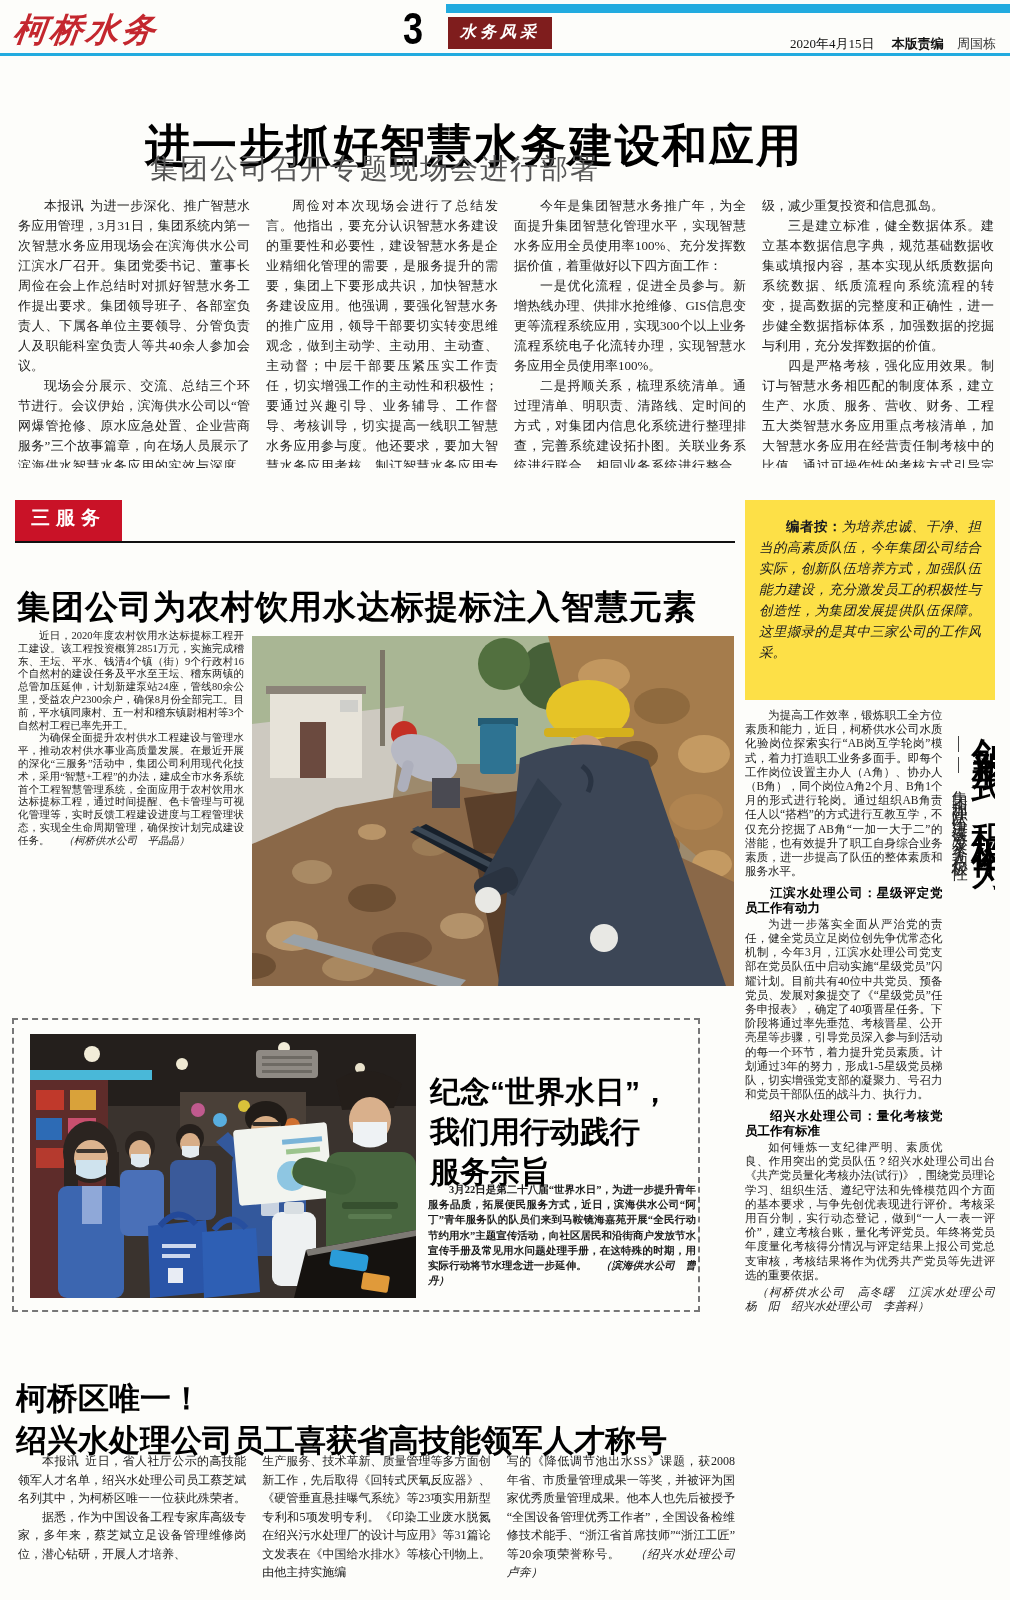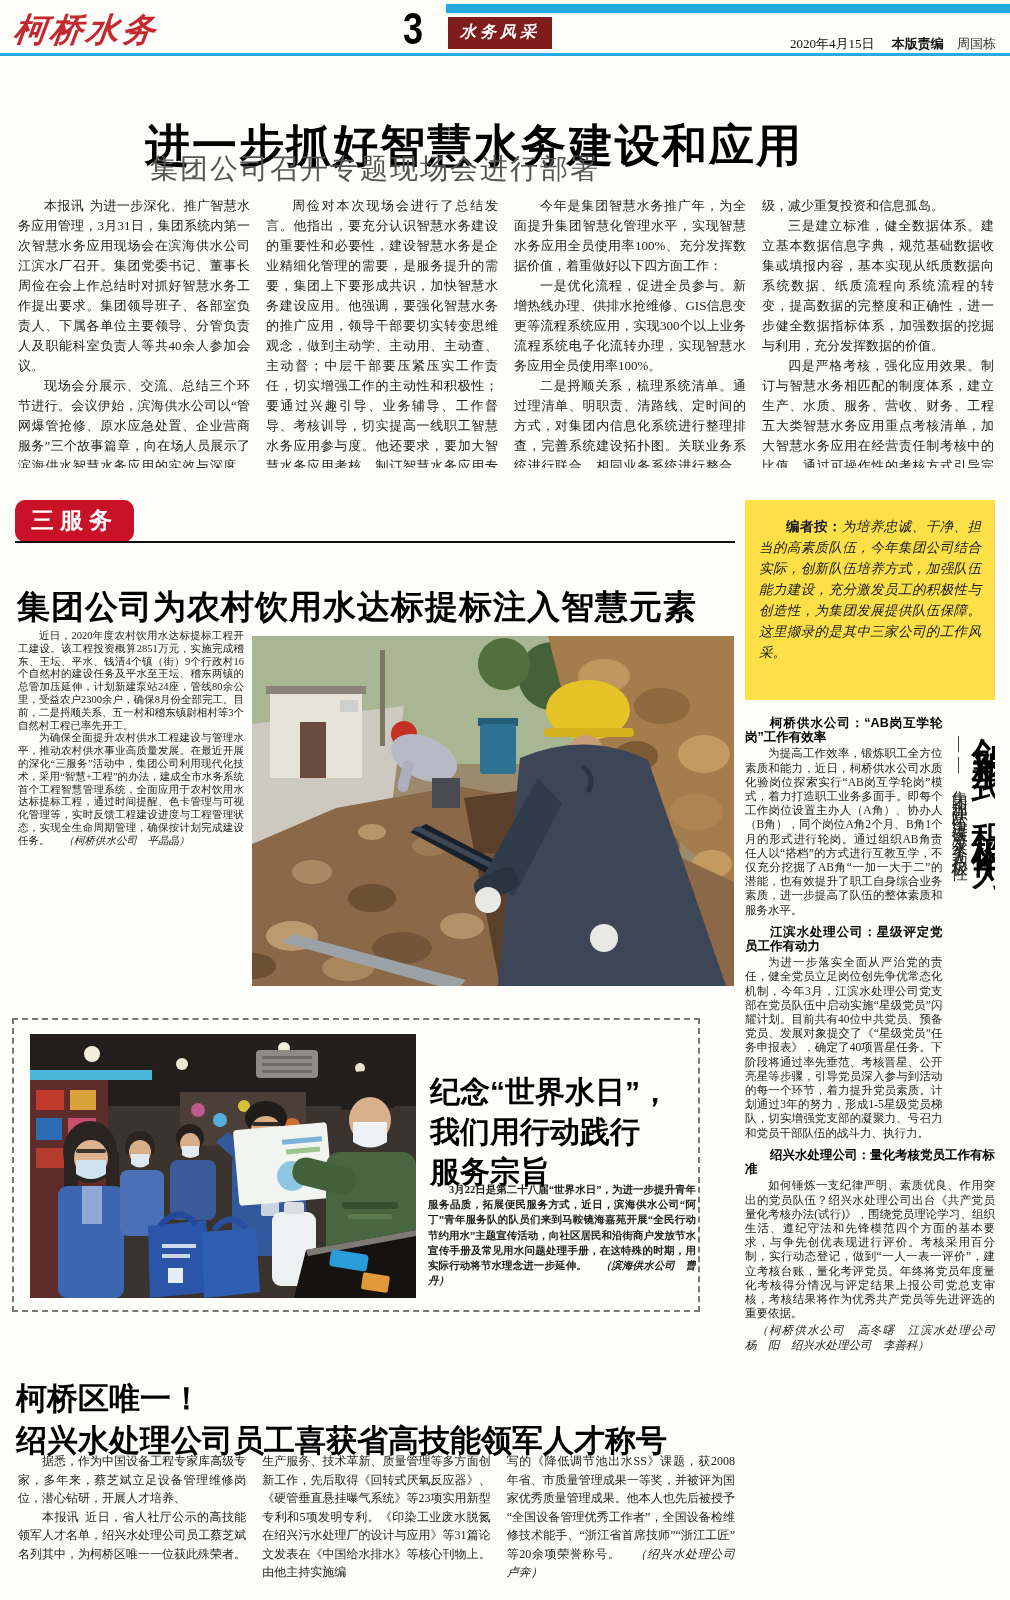--- a/index.html
+++ b/index.html
@@ -50,21 +50,21 @@
   .cols1 .col{flex:1;}
   p.np{margin:0; text-indent:2em;}
   p.cont{margin:0; text-indent:0;}
   .leadlab{font-family:"Liberation Sans",sans-serif; font-weight:normal; margin-right:6px;}
   .sigline{margin:4px 0 0; font-style:italic; color:#222; text-indent:0;}
   .sig-inline{font-style:italic; color:#222; margin-left:14px;}
 
   
   .badge-red{
     position:absolute; left:15px; top:500px; background:#c91227; color:#fff;
-    font-weight:bold; font-size:23px; letter-spacing:6px; padding:5px 16px 6px;border-radius:10px;
+    font-weight:bold; font-size:19px; letter-spacing:6px; padding:5px 16px 12px;
   }
   .rule2{position:absolute; left:15px; top:541px; width:720px; height:2px; background:#111;}
   .h2rural{
     position:absolute; left:17px; top:558px; width:715px;
     font-family:"Liberation Sans",sans-serif; font-weight:900; font-size:33px;
     letter-spacing:1px; color:#000;
   }
   .art2body{
     position:absolute; left:18px; top:630px; width:226px; height:362px; overflow:hidden;
     font-size:10.5px; line-height:12.8px; text-align:justify;
@@ -170,21 +170,21 @@
       </div>
     </div>
   </section>
 
   <div class="badge-red">三服务</div>
   <div class="rule2"></div>
 
   <section>
     <h2 class="h2rural">集团公司为农村饮用水达标提标注入智慧元素</h2>
     <div class="art2body">
-      <p class="np">近日，2020年度农村饮用水达标提标工程开工建设。该工程投资概算2851万元，实施完成稽东、王坛、平水、钱清4个镇（街）9个行政村16个自然村的建设任务及平水至王坛、稽东两镇的总管加压延伸，计划新建泵站24座，管线80余公里，受益农户2300余户，确保8月份全部完工。目前，二是捋顺关系、五一村和稽东镇尉相村等3个自然村工程已率先开工。</p>
+      <p class="np">近日，2020年度农村饮用水达标提标工程开工建设。该工程投资概算2851万元，实施完成稽东、王坛、平水、钱清4个镇（街）9个行政村16个自然村的建设任务及平水至王坛、稽东两镇的总管加压延伸，计划新建泵站24座，管线80余公里，受益农户2300余户，确保8月份全部完工。目前，平水镇同康村、五一村和稽东镇尉相村等3个自然村工程已率先开工。</p>
       <p class="np"><span>为确保全面提升农村供水工程建设与管理水平，推动农村供水事业高质量发展。在最近开展的深化“三服务”活动中，集团公司利用现代化技术，采用“智慧+工程”的办法，建成全市水务系统首个工程智慧管理系统，全面应用于农村饮用水达标提标工程，通过时间提醒、色卡管理与可视化管理等，实时反馈工程建设进度与工程管理状态，实现全生命周期管理，确保按计划完成建设任务。</span><span class="sig-inline">（柯桥供水公司　平晶晶）</span></p>
     </div>
 
     <div class="photo1" role="img" aria-label="农村饮用水管道铺设施工现场，两名戴安全帽的工人在石墙下的土石沟槽中铺设水管">
       <svg width="482" height="350" viewBox="0 0 482 350" xmlns="http://www.w3.org/2000/svg">
         <rect width="482" height="350" fill="#9d8a6d"></rect>
         <rect width="482" height="128" fill="#a9b694"></rect>
         <circle cx="372" cy="22" r="46" fill="#5d7a48"></circle>
         <circle cx="300" cy="40" r="34" fill="#466038"></circle>
         <circle cx="420" cy="48" r="30" fill="#6c8a52"></circle>
@@ -241,21 +241,20 @@
 
   <aside class="ednote">
     <p><b>编者按：</b><span>为培养忠诚、干净、担当的高素质队伍，今年集团公司结合实际，创新队伍培养方式，加强队伍能力建设，充分激发员工的积极性与创造性，为集团发展提供队伍保障。这里撷录的是其中三家公司的工作风采。</span></p>
   </aside>
 
   <section class="featurebody">
     <div class="vert">
       <span class="vmain">创新形式　积极作为</span>
       <span class="vsub">——集团加强队伍建设激发水务人积极性</span>
     </div>
-    <h4>柯桥供水公司：“AB岗互学轮岗”工作有效率</h4>
     <p>为提高工作效率，锻炼职工全方位素质和能力，近日，柯桥供水公司水质化验岗位探索实行“AB岗互学轮岗”模式，着力打造职工业务多面手。即每个工作岗位设置主办人（A角）、协办人（B角），同个岗位A角2个月、B角1个月的形式进行轮岗。通过组织AB角责任人以“搭档”的方式进行互教互学，不仅充分挖掘了AB角“一加一大于二”的潜能，也有效提升了职工自身综合业务素质，进一步提高了队伍的整体素质和服务水平。</p>
     <h4>江滨水处理公司：星级评定党员工作有动力</h4>
     <p>为进一步落实全面从严治党的责任，健全党员立足岗位创先争优常态化机制，今年3月，江滨水处理公司党支部在党员队伍中启动实施“星级党员”闪耀计划。目前共有40位中共党员、预备党员、发展对象提交了《“星级党员”任务申报表》，确定了40项晋星任务。下阶段将通过率先垂范、考核晋星、公开亮星等步骤，引导党员深入参与到活动的每一个环节，着力提升党员素质。计划通过3年的努力，形成1-5星级党员梯队，切实增强党支部的凝聚力、号召力和党员干部队伍的战斗力、执行力。</p>
     <h4>绍兴水处理公司：量化考核党员工作有标准</h4>
     <p>如何锤炼一支纪律严明、素质优良、作用突出的党员队伍？绍兴水处理公司出台《共产党员量化考核办法(试行)》，围绕党员理论学习、组织生活、遵纪守法和先锋模范四个方面的基本要求，与争先创优表现进行评价。考核采用百分制，实行动态登记，做到“一人一表一评价”，建立考核台账，量化考评党员。年终将党员年度量化考核得分情况与评定结果上报公司党总支审核，考核结果将作为优秀共产党员等先进评选的重要依据。</p>
     <p class="sigline">（柯桥供水公司　高冬曙　江滨水处理公司　杨　阳　绍兴水处理公司　李善科）</p>
   </section>
 
   <section class="wwd">
     <div class="photo2" role="img" aria-label="青年服务队队员戴口罩向沿街商户发放节水宣传手册和环保袋">
@@ -341,22 +340,22 @@
     <div class="wwd-body">
       <p class="np"><span>3月22日是第二十八届“世界水日”，为进一步提升青年服务品质，拓展便民服务方式，近日，滨海供水公司“阿丁”青年服务队的队员们来到马鞍镜海嘉苑开展“全民行动　节约用水”主题宣传活动，向社区居民和沿街商户发放节水宣传手册及常见用水问题处理手册，在这特殊的时期，用实际行动将节水理念进一步延伸。</span><span class="sig-inline">（滨海供水公司　曹丹）</span></p>
     </div>
   </section>
 
   <section>
     <h2 class="h3talent">柯桥区唯一！
 绍兴水处理公司员工喜获省高技能领军人才称号</h2>
     <div class="cols3">
       <div class="col">
+        <p class="np"><b class="leadlab">本报讯</b><span>近日，省人社厅公示的高技能领军人才名单，绍兴水处理公司员工蔡芝斌名列其中，为柯桥区唯一一位获此殊荣者。</span></p>
         <p class="np">据悉，作为中国设备工程专家库高级专家，多年来，蔡芝斌立足设备管理维修岗位，潜心钻研，开展人才培养、</p>
-        <p class="np"><b class="leadlab">本报讯</b><span>近日，省人社厅公示的高技能领军人才名单，绍兴水处理公司员工蔡芝斌名列其中，为柯桥区唯一一位获此殊荣者。</span></p>
       </div>
       <div class="col">
         <p class="cont">生产服务、技术革新、质量管理等多方面创新工作，先后取得《回转式厌氧反应器》、《硬管垂直悬挂曝气系统》等23项实用新型专利和5项发明专利。《印染工业废水脱氮在绍兴污水处理厂的设计与应用》等31篇论文发表在《中国给水排水》等核心刊物上。由他主持实施编</p>
       </div>
       <div class="col">
         <p class="cont"><span>写的《降低调节池出水SS》课题，获2008年省、市质量管理成果一等奖，并被评为国家优秀质量管理成果。他本人也先后被授予“全国设备管理优秀工作者”，全国设备检维修技术能手、“浙江省首席技师”“浙江工匠”等20余项荣誉称号。</span><span class="sig-inline">（绍兴水处理公司　卢奔）</span></p>
       </div>
     </div>
   </section>
 

